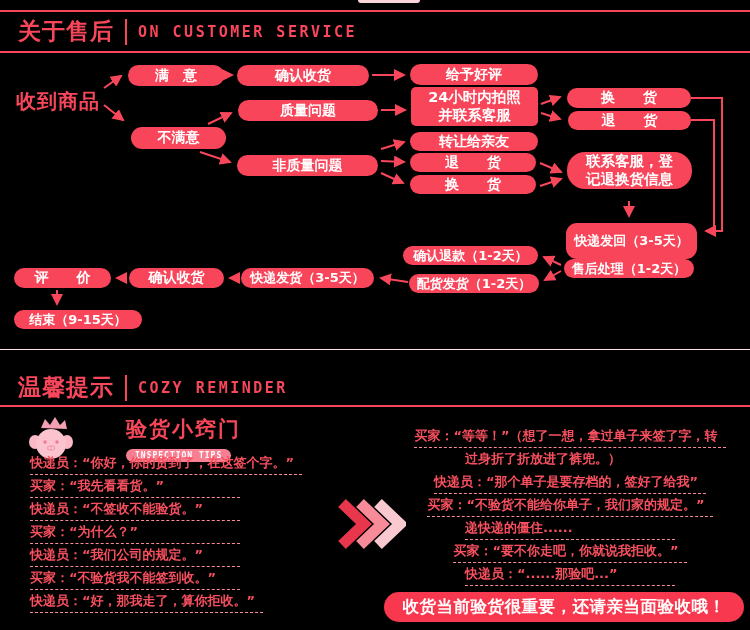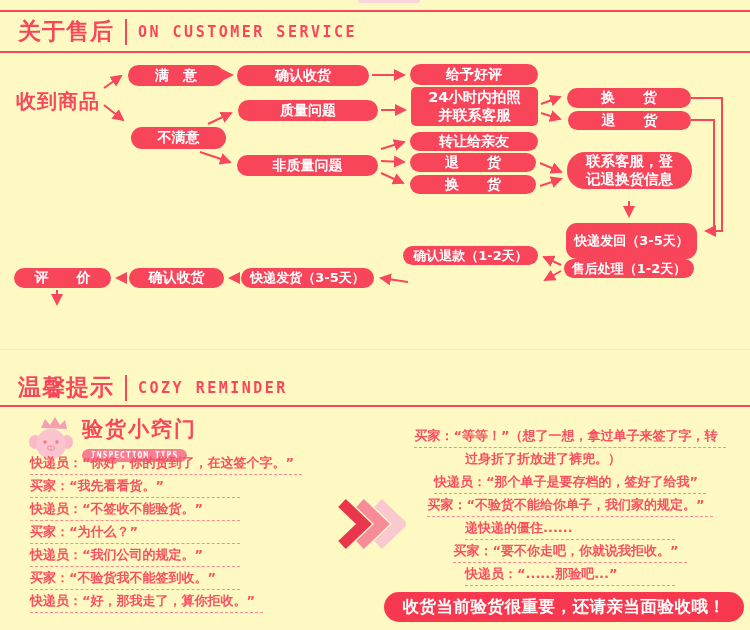--- a/index.html
+++ b/index.html
@@ -1,39 +1,39 @@
 <!DOCTYPE html>
 <html><head>
 <meta charset="utf-8">
 <style>
   * { margin:0; padding:0; box-sizing:border-box; }
   html,body { background:#ffffff; }
   body { font-family:"DejaVu Sans","Liberation Sans",sans-serif; }
-  .page { position:relative; width:750px; height:630px; background:#fef9c3; overflow:hidden; }
+  .page { position:relative; width:750px; height:630px; background:#000000; overflow:hidden; }
 
   .hline { position:absolute; left:0; width:750px; height:2px; background:#f8475a; }
   .hline.faint { height:1px; background:#fcdfe3; }
 
   .sec-header { position:absolute; left:18px; display:flex; align-items:center; color:#f8475a; }
   .hdr-cn { font-size:23px; font-weight:bold; letter-spacing:1px; }
   .hdr-divider { width:2px; height:26px; background:#f8475a; margin:0 11px; }
   .hdr-en { font-family:"DejaVu Sans Mono","Liberation Mono",monospace; font-size:15px; font-weight:bold; letter-spacing:2.5px; transform:scaleY(1.08); }
 
   .decor-frag { position:absolute; left:358px; top:0; width:62px; height:3px; background:#fbd4da; border-radius:0 0 3px 3px; }
 
   .flow { position:absolute; left:0; top:0; width:750px; height:360px; }
   .flow svg.arrows { position:absolute; left:0; top:0; pointer-events:none; }
   .start-label { position:absolute; left:16px; top:88px; font-size:20px; font-weight:bold; color:#f8475a; letter-spacing:1px; }
   .node { position:absolute; background:#f8455a; color:#fff; font-weight:bold;
           display:flex; align-items:center; justify-content:center; text-align:center;
           font-size:14px; line-height:1.22; border-radius:11px; }
   .node.sm { font-size:13px; }
   .node.two-line { white-space:pre-line; font-size:14.5px; }
 
-  .tips-head { position:absolute; left:27px; top:415px; display:flex; align-items:flex-start; }
+  .tips-head { position:absolute; left:27px; top:415px; display:flex; align-items:flex-start;gap:44px; }
   .tips-titles { margin-left:7px; }
   .tips-title { font-size:21px; font-weight:bold; color:#f8475a; letter-spacing:2px; }
   .tips-badge { display:inline-block; margin-top:1px; background:#f87f92; color:#fff;
                 font-size:8px; font-weight:bold; letter-spacing:1px; padding:2px 9px;
                 border-radius:8px; font-family:"DejaVu Sans Mono","Liberation Mono",monospace; }
 
   .dlg-col { position:absolute; display:flex; flex-direction:column; }
   .dlg-left  { left:30px;  top:456px; width:320px; }
   .dlg-right { left:393px; top:429px; width:354px;align-items:center; }
   .dlg-line { color:#f8505f; font-size:13px; font-weight:bold; line-height:14px;
@@ -111,23 +111,25 @@
     <div class="node" style="left:567px;top:88px;width:124px;height:20px">换　　货</div>
     <div class="node" style="left:568px;top:111px;width:123px;height:19px">退　　货</div>
     <div class="node" style="left:410px;top:132px;width:128px;height:19px">转让给亲友</div>
     <div class="node" style="left:410px;top:153px;width:126px;height:19px">退　　货</div>
     <div class="node" style="left:410px;top:175px;width:126px;height:19px">换　　货</div>
     <div class="node two-line" style="left:567px;top:152px;width:125px;height:37px;border-radius:18px">联系客服，登
 记退换货信息</div>
     <div class="node sm" style="left:566px;top:223px;width:131px;height:36px">快递发回（3-5天）</div>
     <div class="node sm" style="left:564px;top:259px;width:130px;height:19px">售后处理（1-2天）</div>
     <div class="node sm" style="left:403px;top:246px;width:135px;height:19px">确认退款（1-2天）</div>
+    <div class="node sm" style="left:409px;top:274px;width:130px;height:19px">配货发货（1-2天）</div>
     <div class="node sm" style="left:241px;top:268px;width:133px;height:20px">快递发货（3-5天）</div>
     <div class="node" style="left:129px;top:268px;width:95px;height:20px">确认收货</div>
     <div class="node" style="left:14px;top:268px;width:97px;height:20px">评　　价</div>
+    <div class="node sm" style="left:14px;top:310px;width:128px;height:19px">结束（9-15天）</div>
   </div>
 
   <div class="hline faint" style="top:349px"></div>
   <div class="sec-header" style="top:372px">
     <span class="hdr-cn">温馨提示</span>
     <span class="hdr-divider"></span>
     <span class="hdr-en">COZY REMINDER</span>
   </div>
   <div class="hline" style="top:405px"></div>
 

